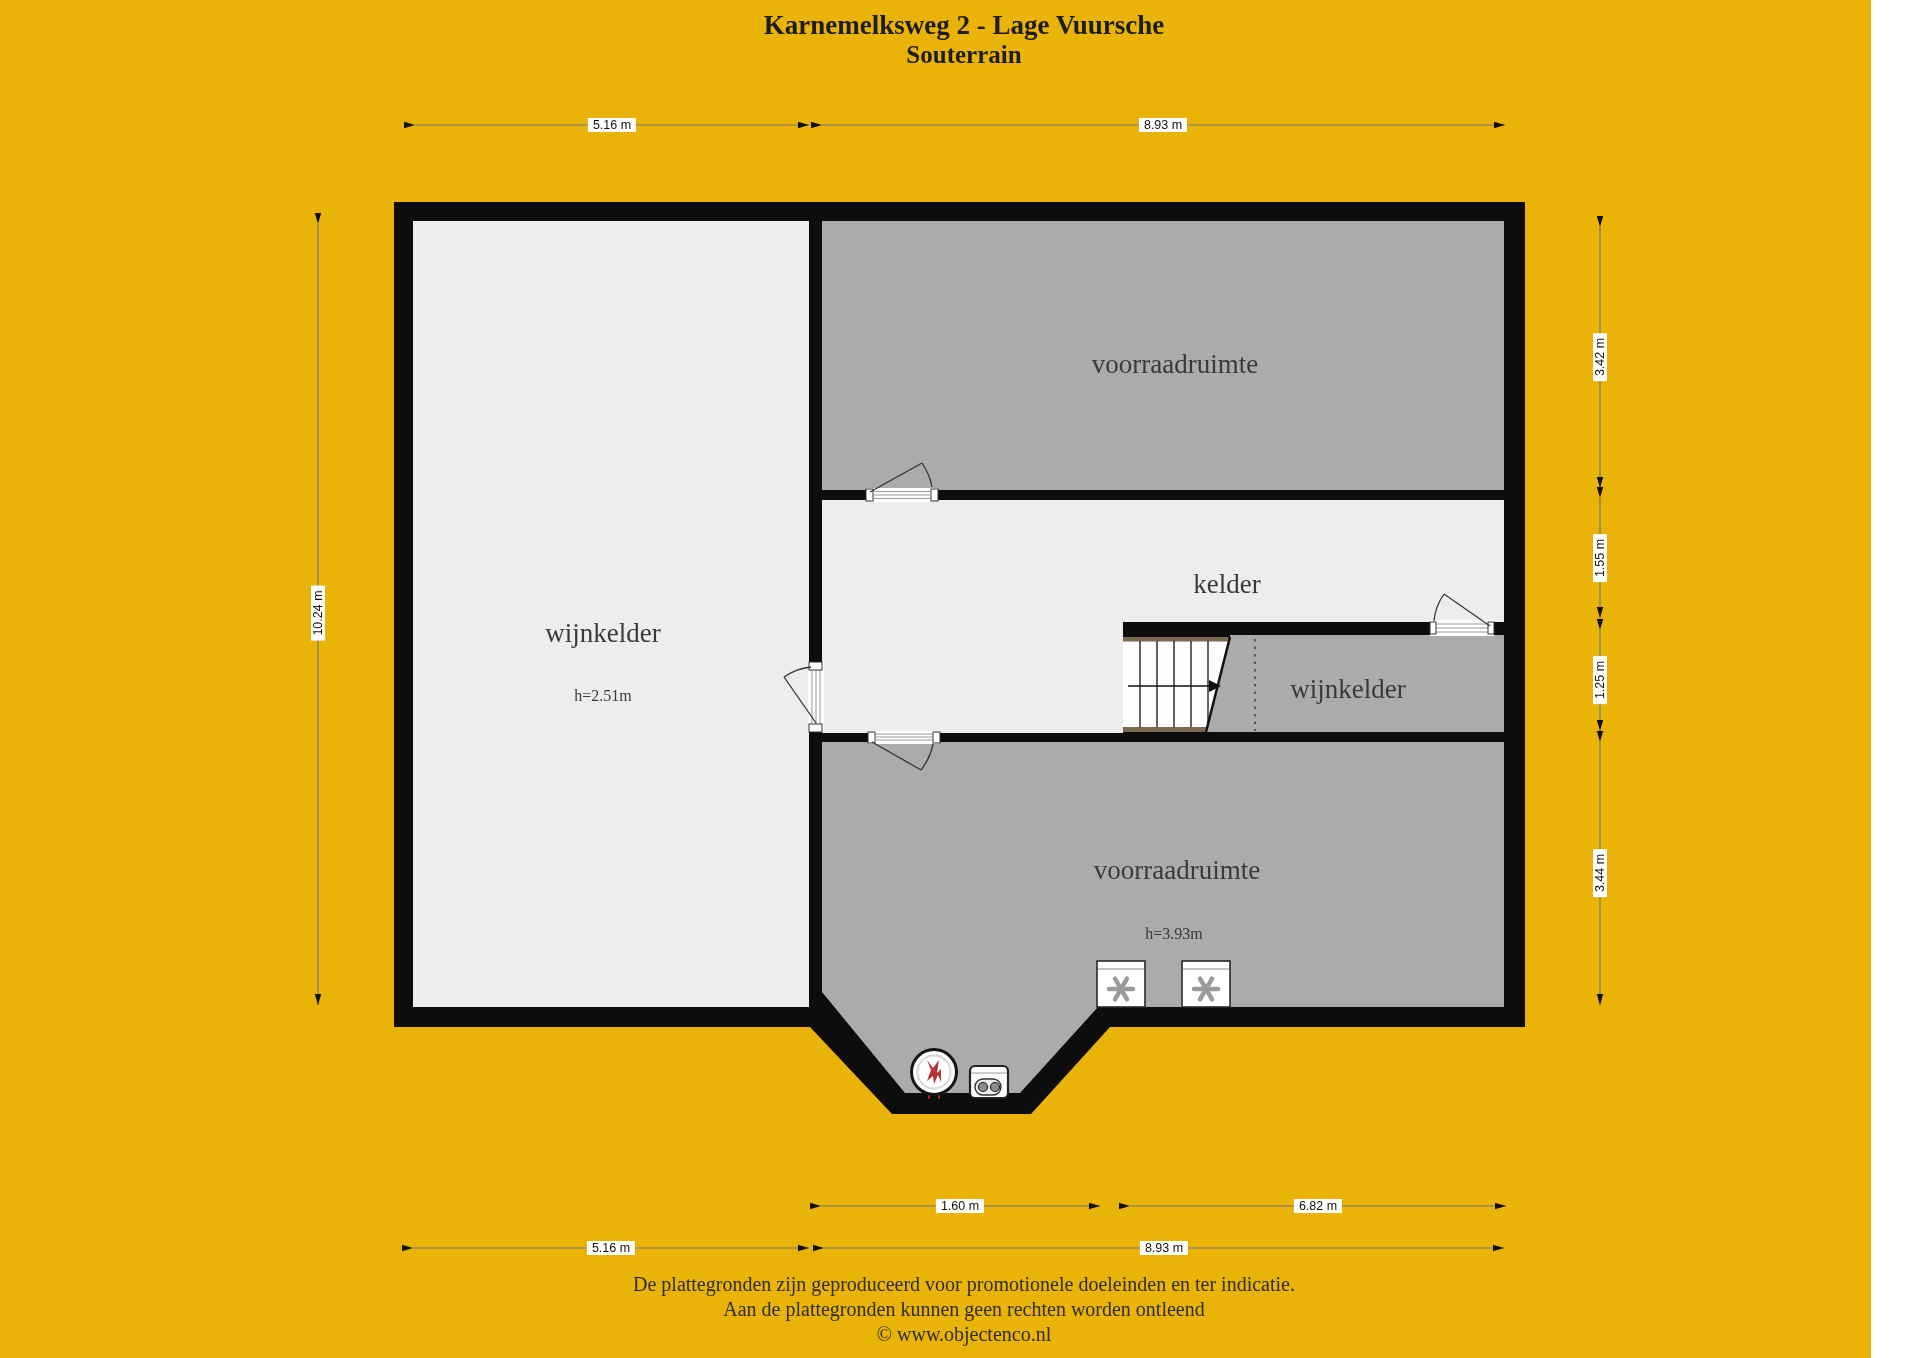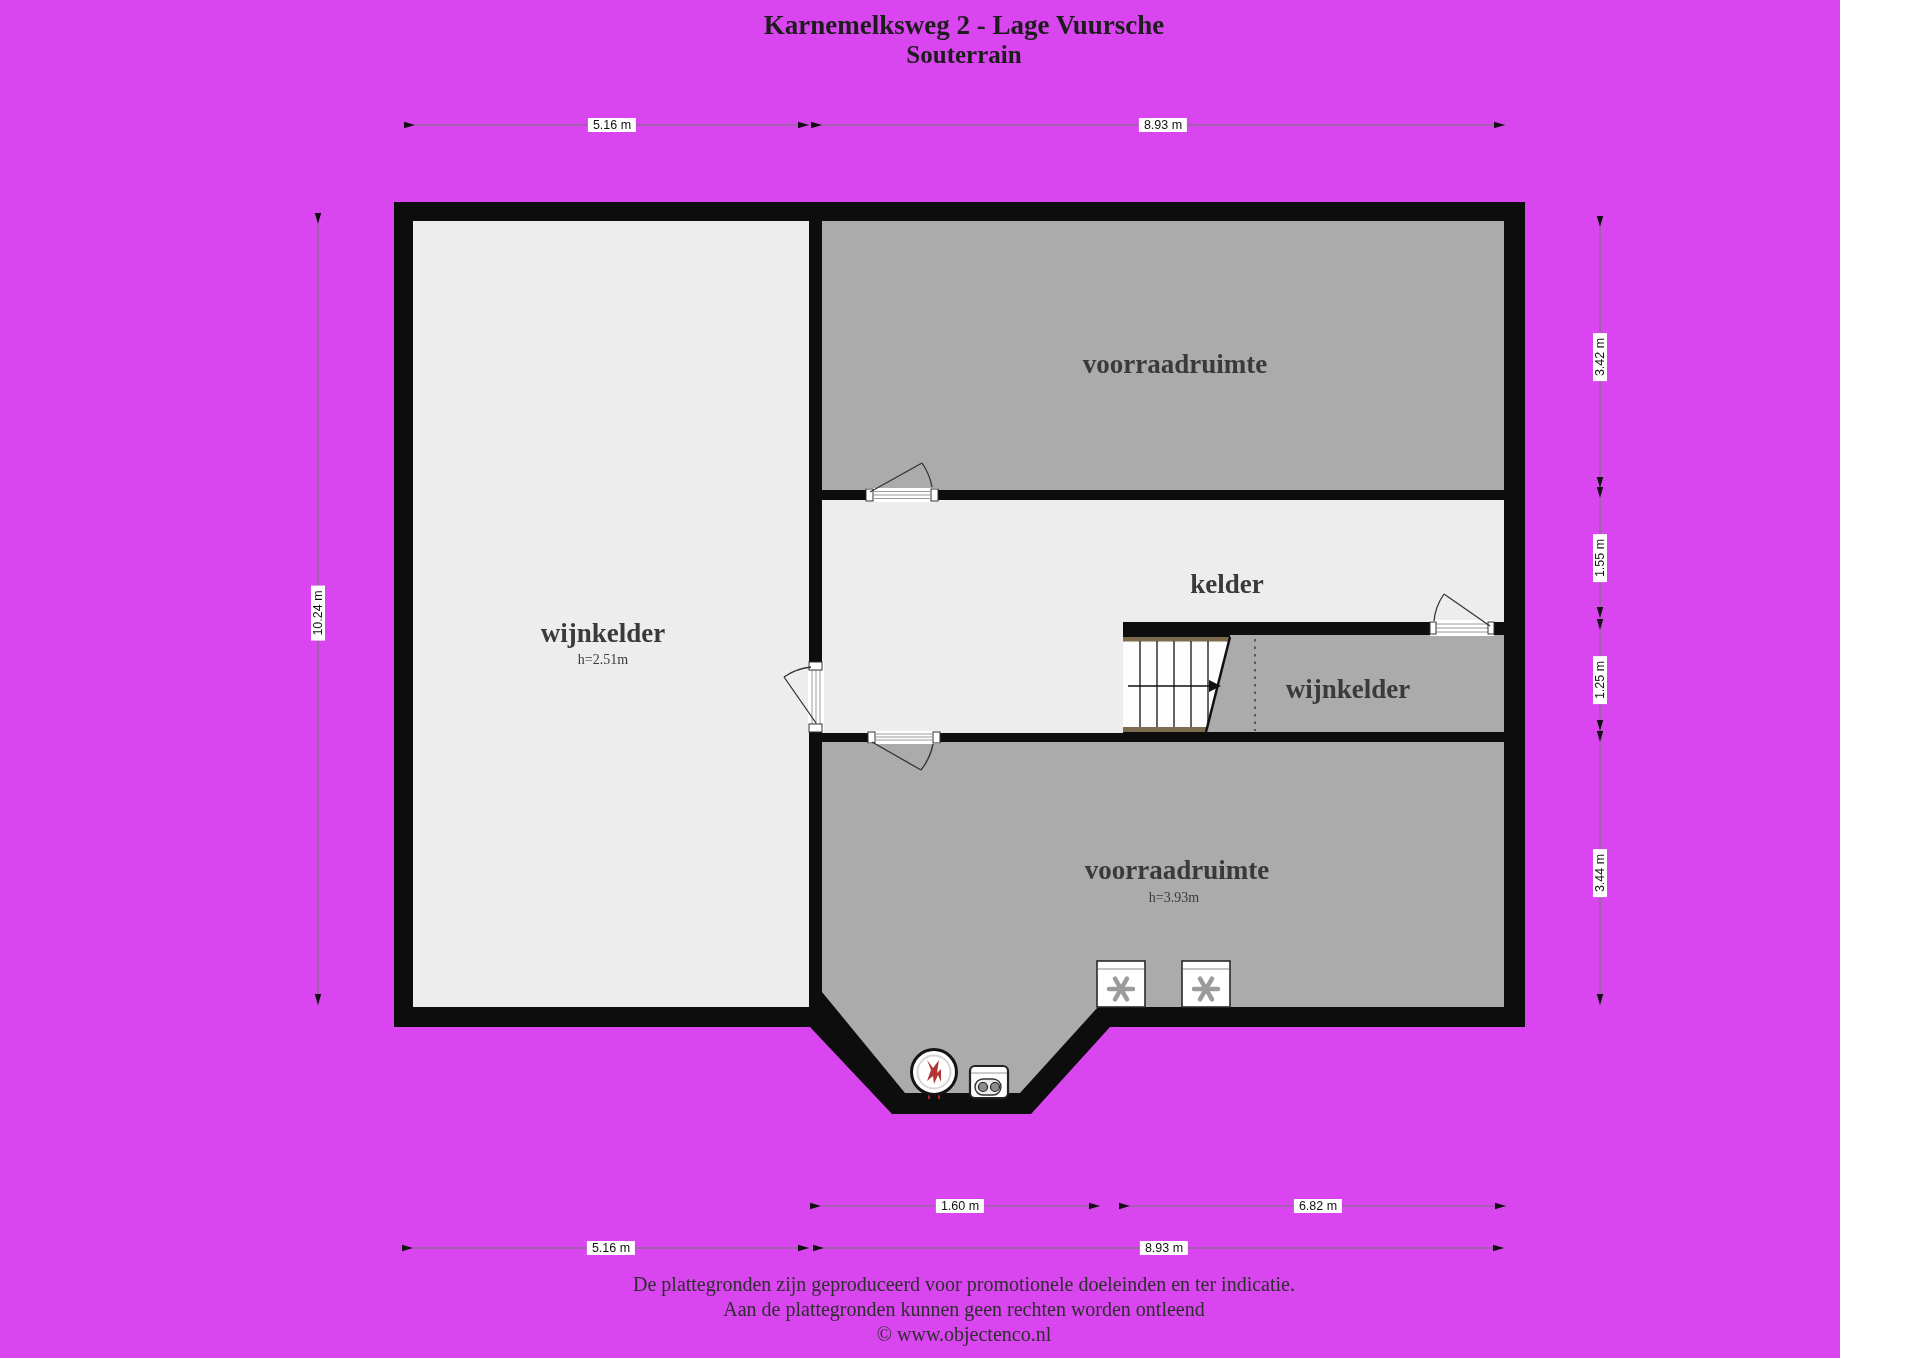--- a/index.html
+++ b/index.html
@@ -1,36 +1,37 @@
 <!DOCTYPE html>
 <html><head>
 <meta charset="utf-8">
 <style>
   html,body{margin:0;padding:0;background:#ffffff;}
   .canvas{
     position:relative;
     width:1840px;height:1358px;
-    background:#d946ef;
+    background:#eab308;
     font-family:"Liberation Serif", serif;
     overflow:hidden;
+    padding-left:31px;
   }
   .plan-svg{position:absolute;left:0;top:0;}
   .title-block{
     position:absolute;left:0;top:10px;width:1928px;
     text-align:center;color:#1d1d1d;
   }
   .title-line1{font-size:27px;font-weight:bold;line-height:1.15;}
   .title-line2{font-size:25px;font-weight:bold;line-height:1.15;}
   .room-label{
     position:absolute;transform:translate(-50%,-50%);
-    font-size:27px;color:#3a3a3a;white-space:nowrap;font-weight:bold;
+    font-size:27px;color:#3a3a3a;white-space:nowrap;
   }
   .room-sub{
     position:absolute;transform:translate(-50%,-50%);
-    font-size:14px;color:#3a3a3a;white-space:nowrap;
+    font-size:16px;color:#3a3a3a;white-space:nowrap;margin-top:36px;
   }
   .dim-label{
     position:absolute;transform:translate(-50%,-50%);
     font-family:"Liberation Sans", sans-serif;
     font-size:12.5px;color:#111;background:#ffffff;
     padding:0 5px;white-space:nowrap;line-height:14px;
   }
   .dim-label.vert{transform:translate(-50%,-50%) rotate(-90deg);}
   .footer-block{
     position:absolute;left:0;top:1272px;width:1928px;

